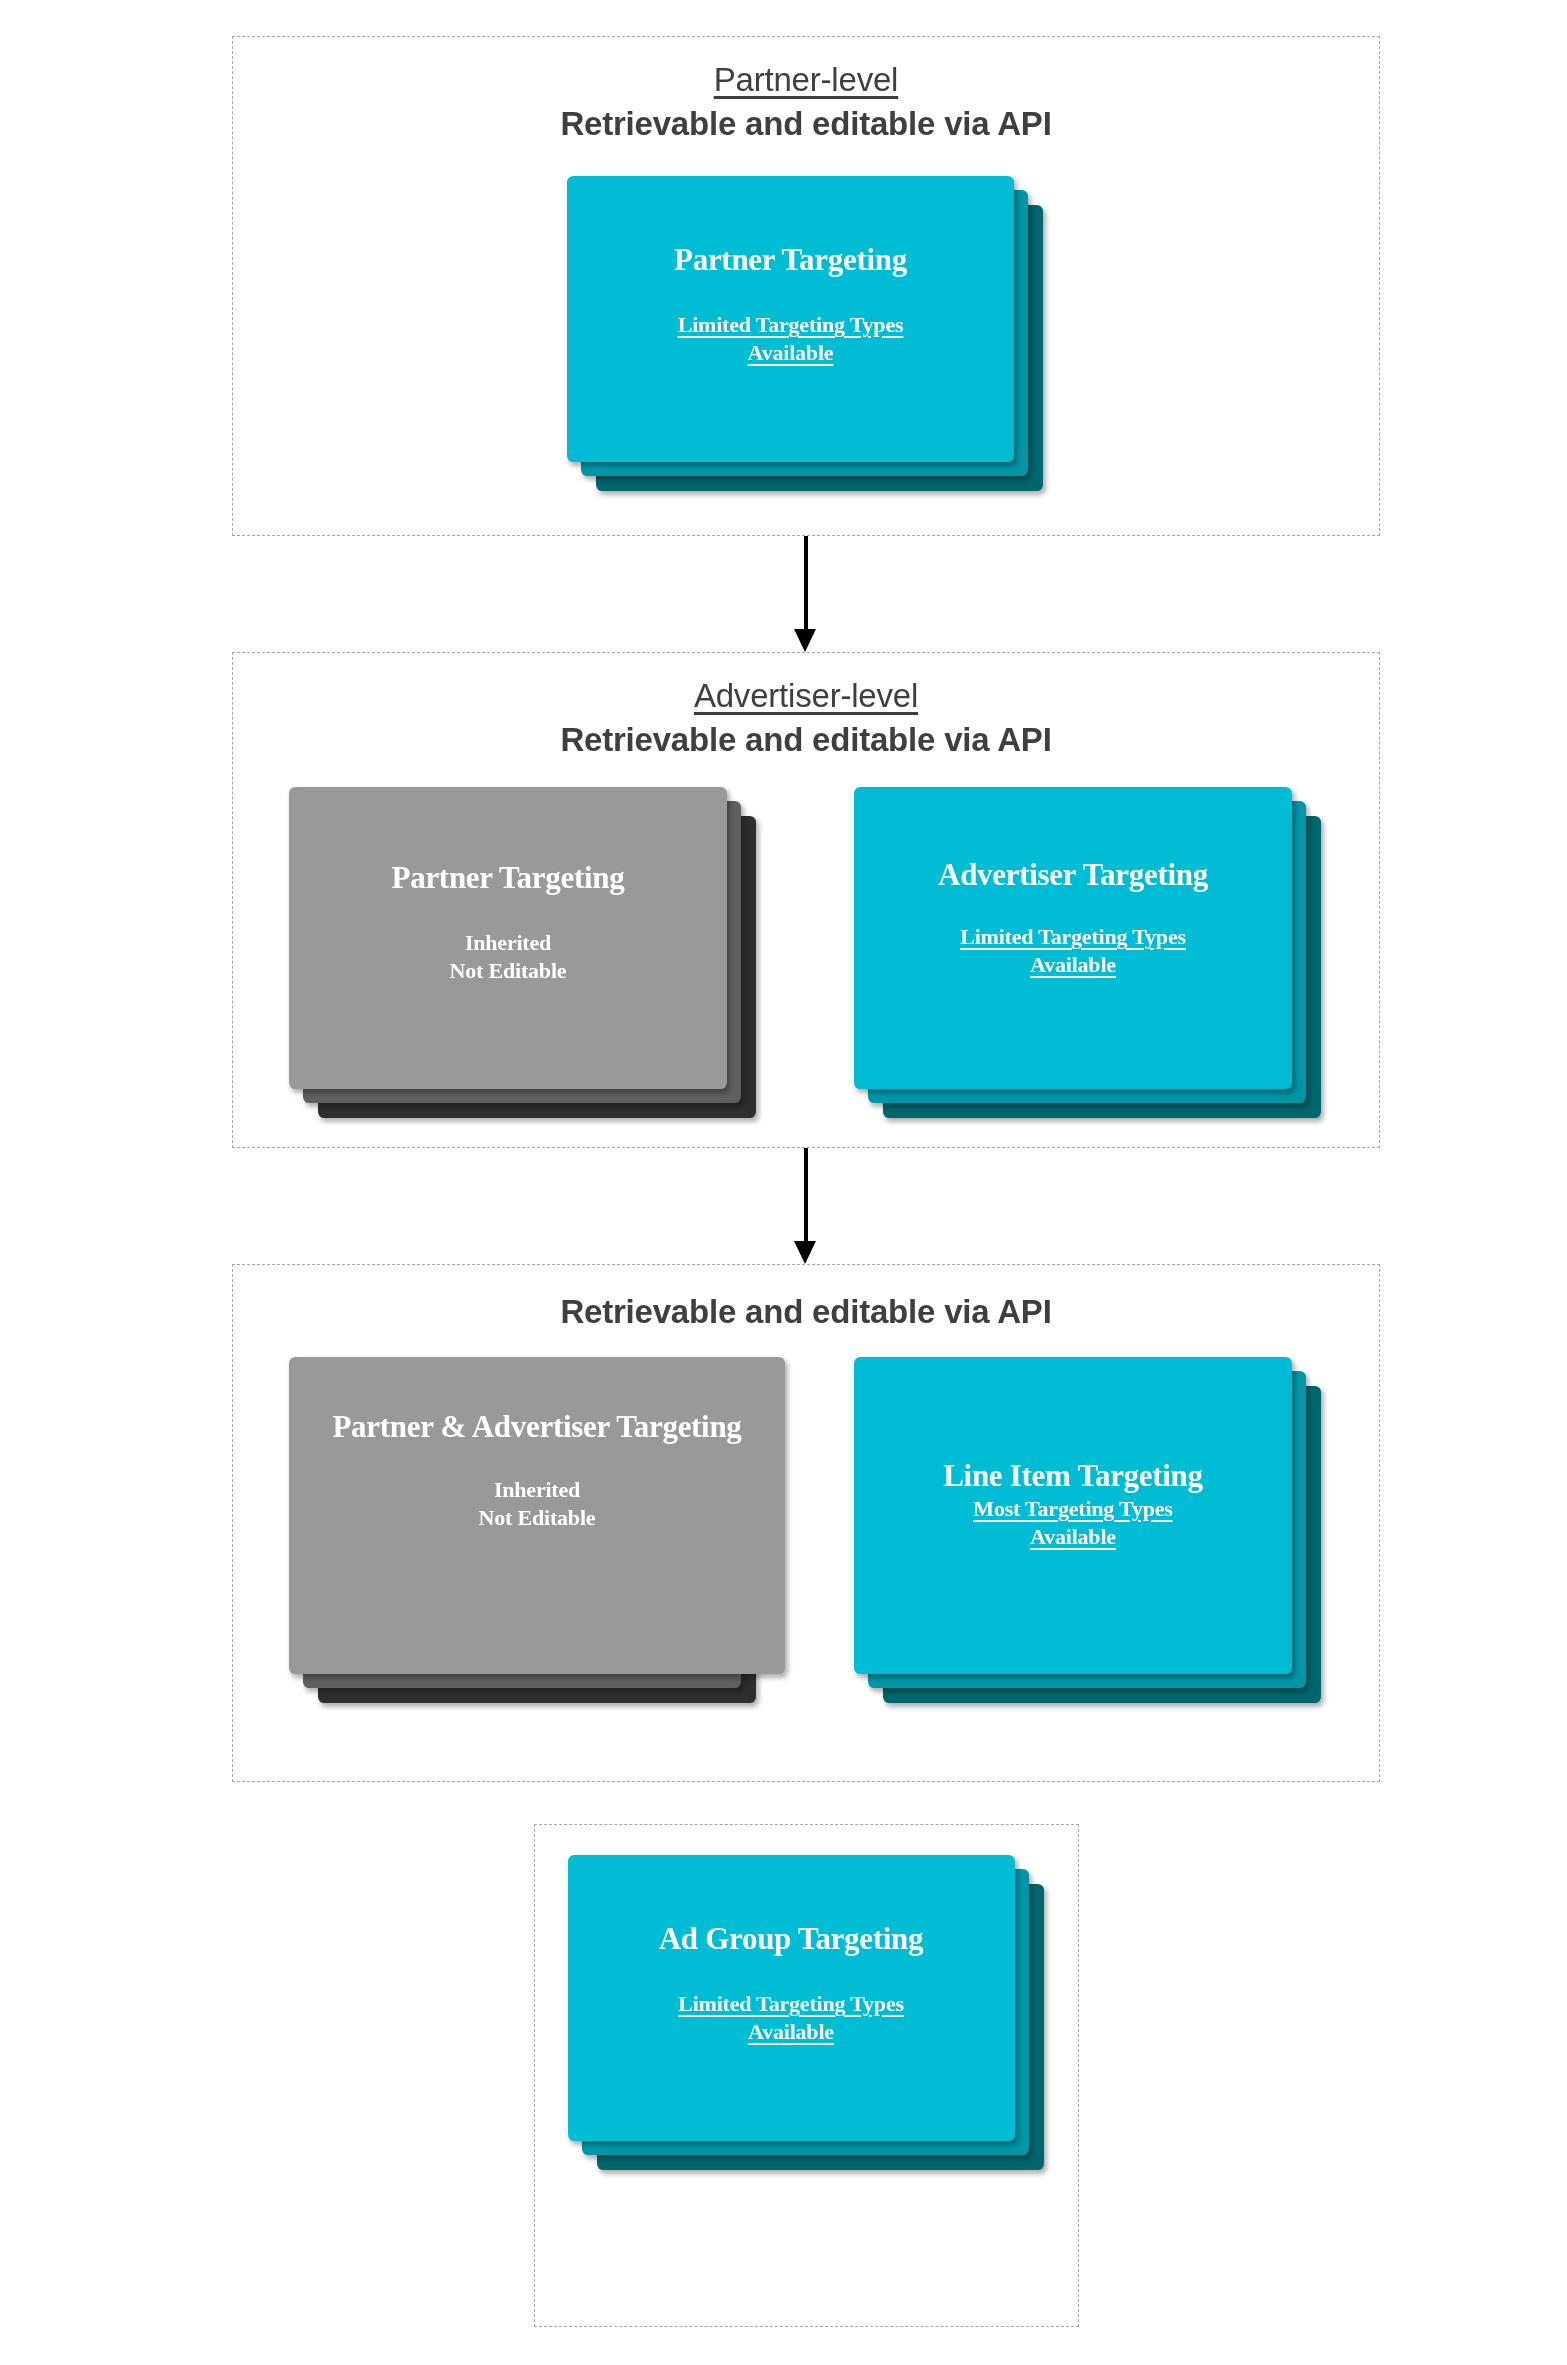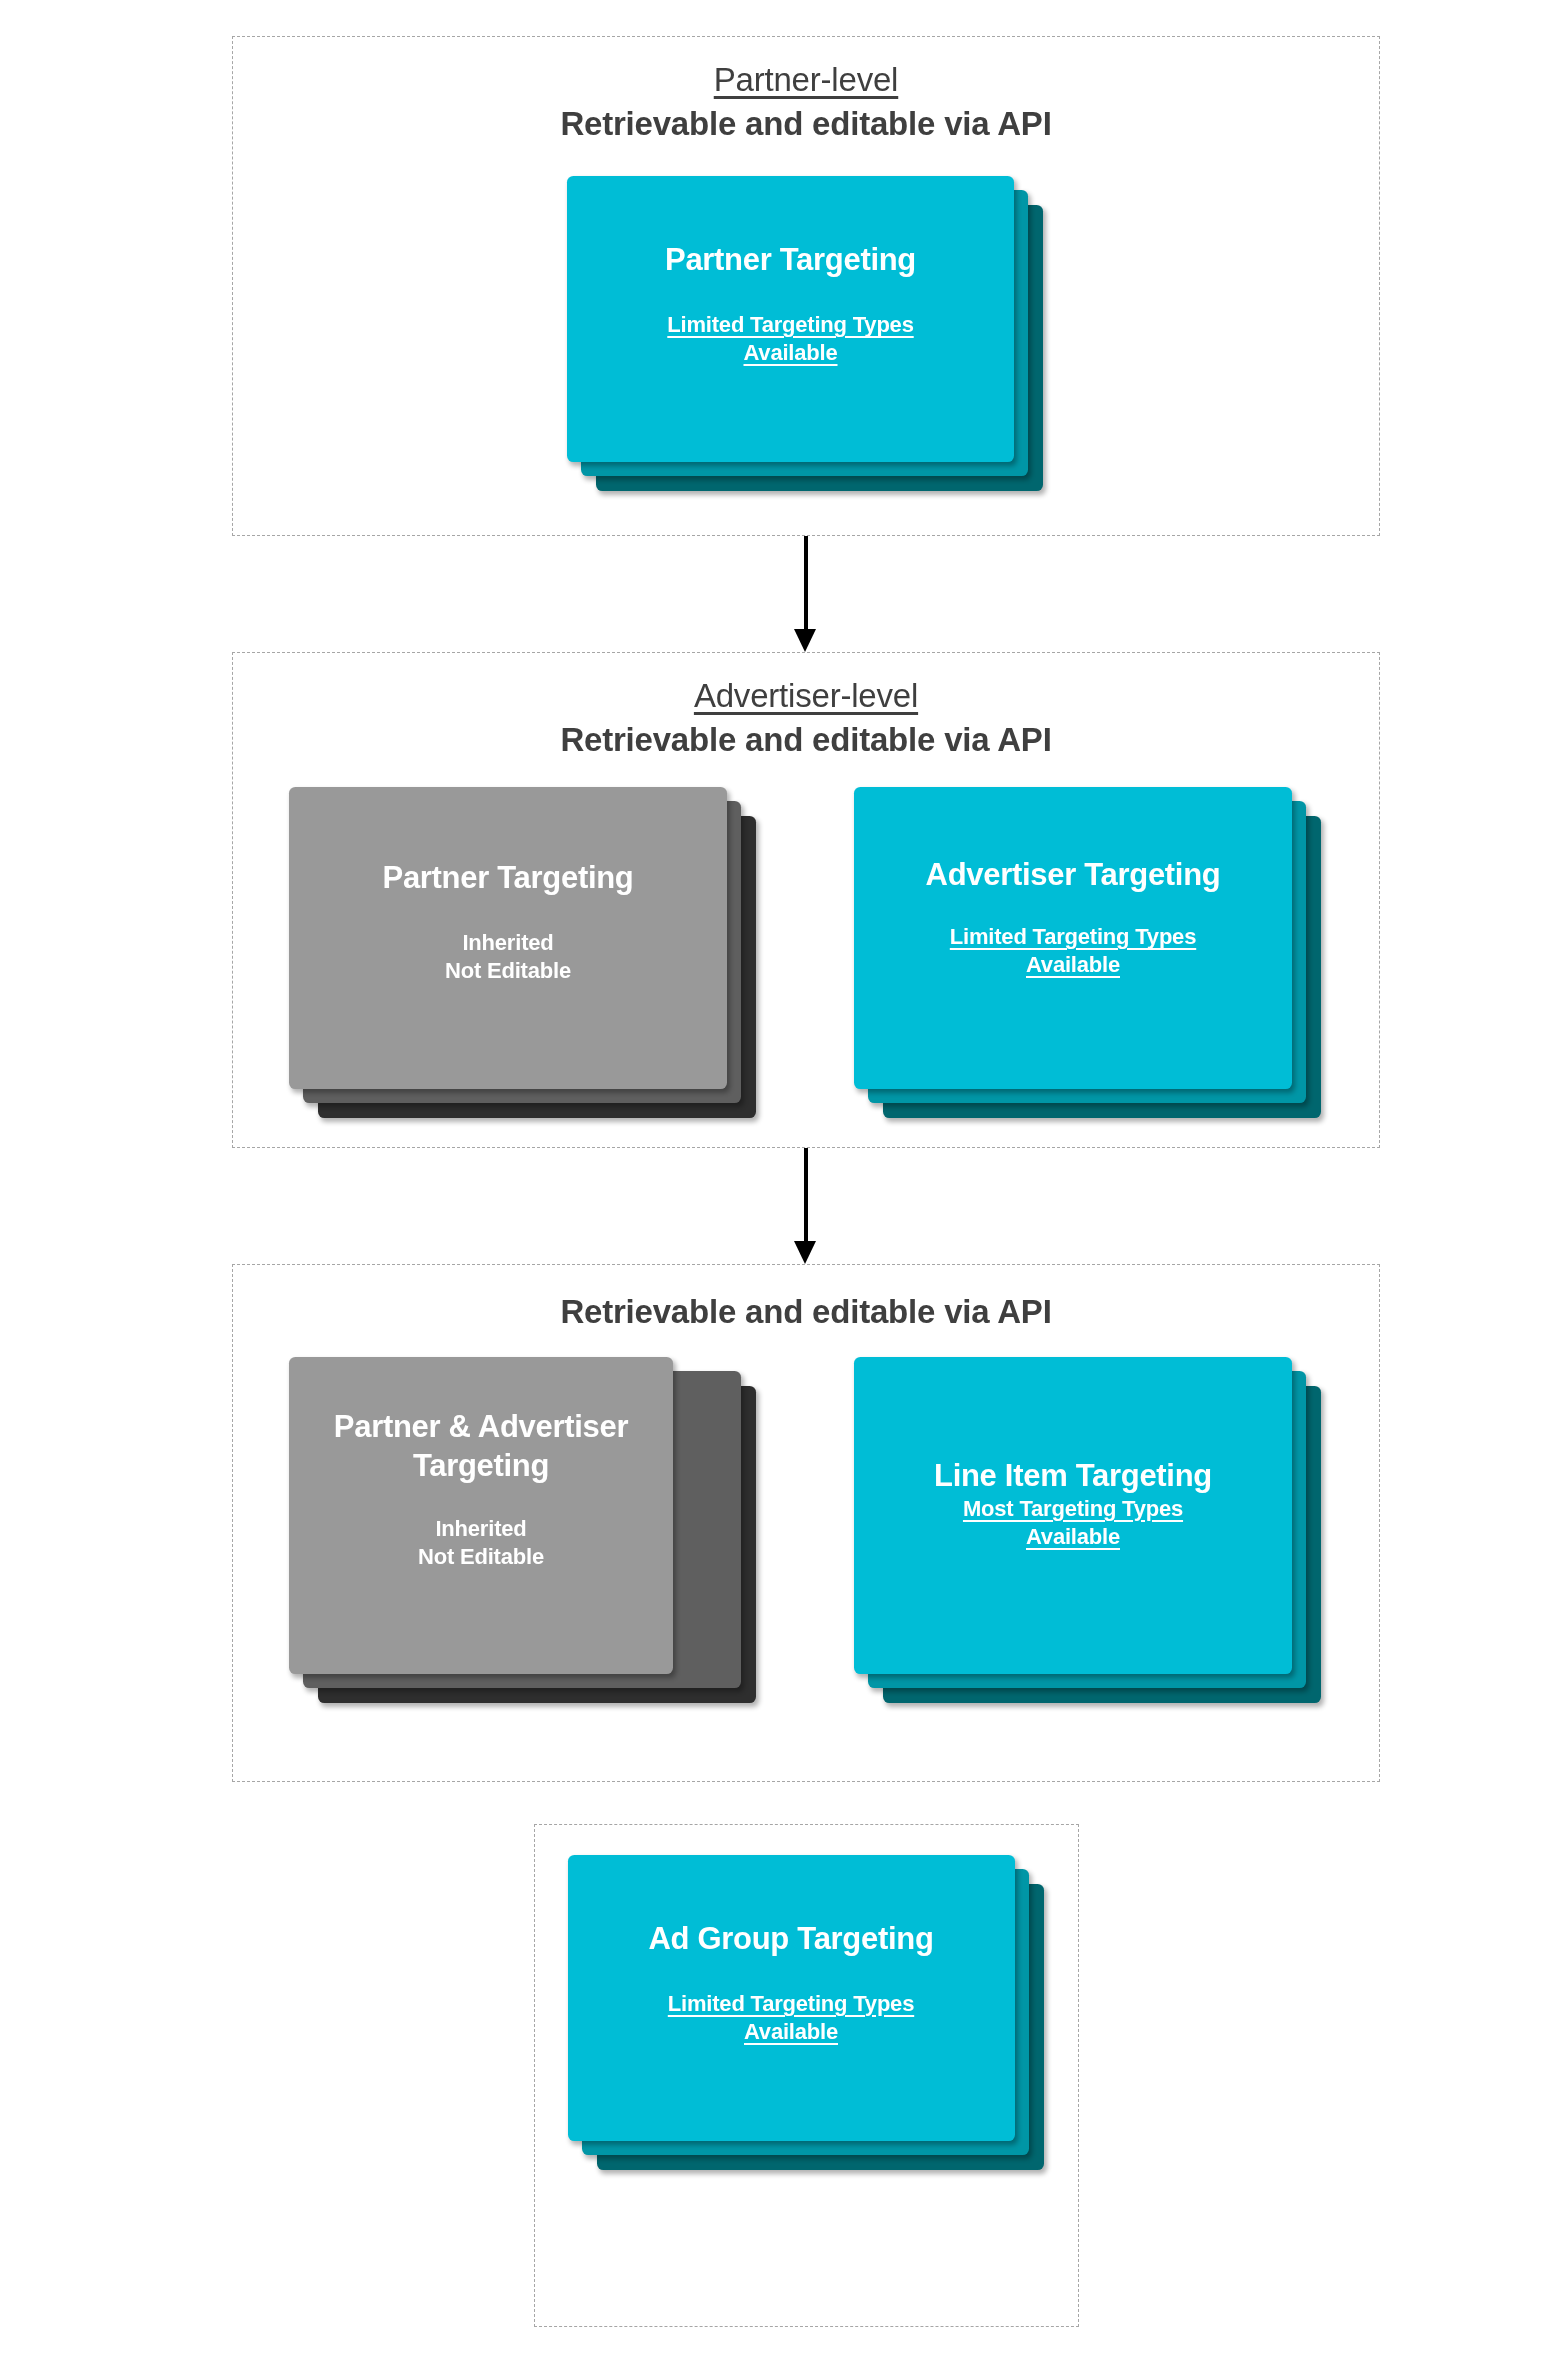--- a/index.html
+++ b/index.html
@@ -55,20 +55,21 @@
 
   .level-sub.alert {
     color: #ff2400;
   }
 
   
   .stack-row {
     display: flex;
     justify-content: center;
     align-items: flex-end;
+    font-family: Liberation Serif, serif;
   }
 
   .stack {
     position: relative;
   }
 
   .card-layer {
     position: absolute;
     border-radius: 6.3px;
     box-shadow: 2.7px 3.6px 5.4px rgba(0,0,0,0.30);
@@ -213,21 +214,21 @@
   <div class="level" style="left:232px; top:1264px; width:1148px; height:518px;">
     <div class="level-header">
       <div class="level-sub">Retrievable and editable via API</div>
     </div>
 
     <div class="stack-row" style="margin-top:25px; gap:96px;">
 
       <div class="stack" style="width:469px; height:348px;">
         <div class="card-layer back gy-back" style="width:438px; height:317px;"></div>
         <div class="card-layer mid gy-mid" style="width:438px; height:317px;"></div>
-        <div class="card-front gy-front" style="width:384px; height:317px;">
+        <div class="card-front gy-front" style="width:496px; height:317px;">
           <div class="card-title" style="margin-top:50px; padding:0 39px;">Partner &amp; Advertiser Targeting</div>
           <div class="card-sub" style="margin-top:30px;">Inherited</div>
           <div class="card-sub">Not Editable</div>
         </div>
       </div>
 
       <div class="stack" style="width:469px; height:348px;">
         <div class="card-layer back cy-back" style="width:438px; height:317px;"></div>
         <div class="card-layer mid cy-mid" style="width:438px; height:317px;"></div>
         <div class="card-front cy-front" style="width:438px; height:317px;">

